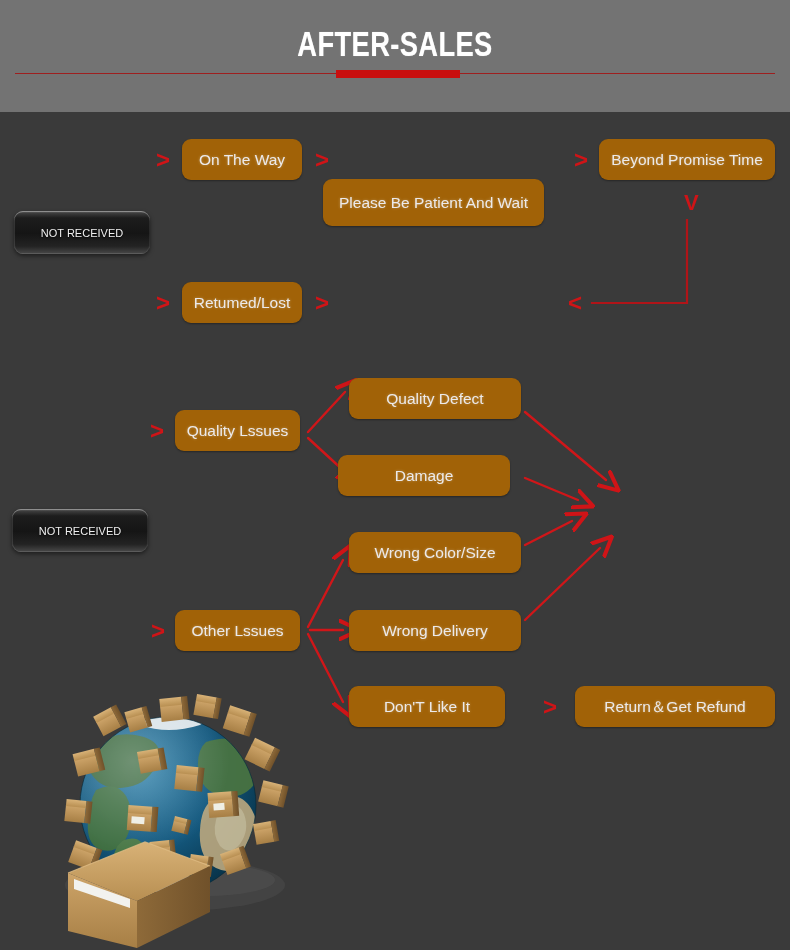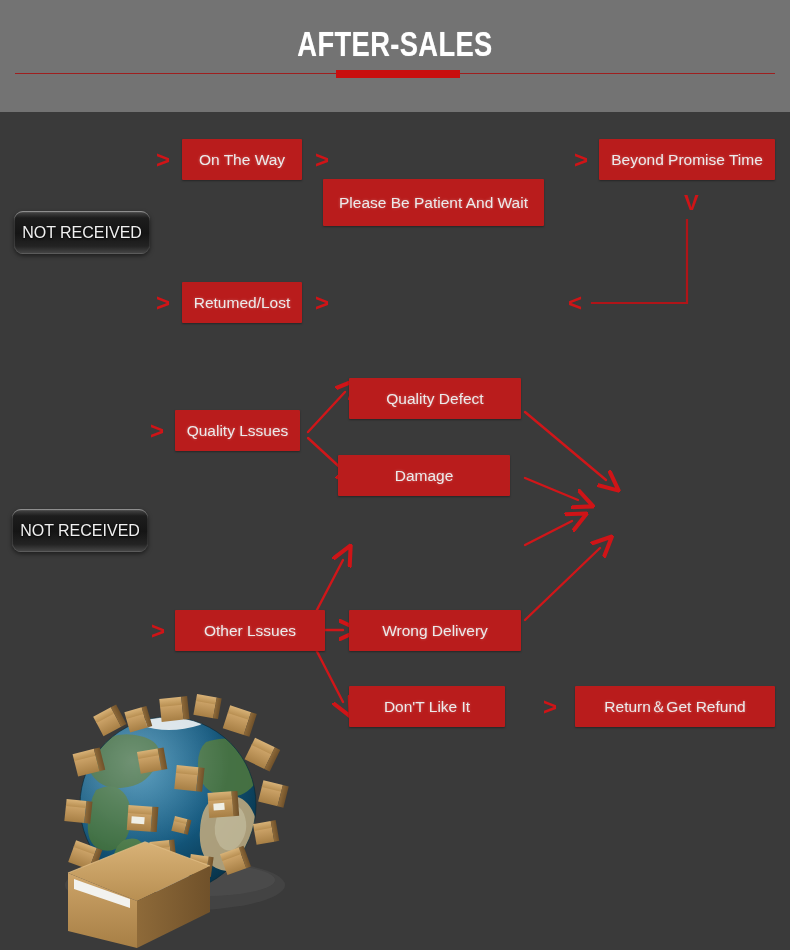--- a/index.html
+++ b/index.html
@@ -50,22 +50,22 @@
   #header-accent {
     position: absolute;
     left: 336px; top: 70px;
     width: 124px; height: 8px;
     background: #c90f0f;
   }
 
   
   .node {
     position: absolute;
-    background: #b91c1c;
-    border-radius: 1px;
+    background: #a16207;
+    border-radius: 9px;
     color: #eceaea;
     font-size: 15.5px;
     display: flex;
     align-items: center;
     justify-content: center;
     text-align: center;
     text-shadow: 0 0 3px rgba(255,255,255,0.35);
     box-shadow: 0 1px 2px rgba(0,0,0,0.35);
     box-sizing: border-box;
     padding: 0 6px;
@@ -73,21 +73,21 @@
     white-space: nowrap;
   }
 
   
   .glossy {
     position: absolute;
     border-radius: 9px;
     background: linear-gradient(180deg, #6e6e6e 0%, #3d3d3d 5%, #1d1d1d 16%,
                                 #151515 52%, #232323 82%, #434343 97%, #6a6a6a 100%);
     color: #f0f0f0;
-    font-size: 16px;
+    font-size: 11px;
     display: flex;
     align-items: center;
     justify-content: center;
     text-align: center;
     text-shadow: 0 1px 2px rgba(0,0,0,0.9);
     box-shadow: 0 2px 4px rgba(0,0,0,0.5),
                 inset 0 1px 0 rgba(255,255,255,0.28),
                 inset 1px 0 0 rgba(255,255,255,0.12),
                 inset -1px 0 0 rgba(255,255,255,0.08);
     box-sizing: border-box;
@@ -364,24 +364,27 @@
   <div class="node" style="left:349px; top:378px; width:172px; height:41px;">
     <span>Quality Defect</span>
   </div>
 
   <div class="node" style="left:338px; top:455px; width:172px; height:41px;">
     <span>Damage</span>
   </div>
 
 
   <div class="chev" style="left:151px; top:619px;">&gt;</div>
-  <div class="node" style="left:175px; top:610px; width:150px; height:41px;">
+  <div class="node" style="left:175px; top:610px; width:125px; height:41px;">
     <span>Other Lssues</span>
   </div>
 
+  <div class="node" style="left:349px; top:532px; width:172px; height:41px;">
+    <span>Wrong Color/Size</span>
+  </div>
 
   <div class="node" style="left:349px; top:610px; width:172px; height:41px;">
     <span>Wrong Delivery</span>
   </div>
 
   <div class="node" style="left:349px; top:686px; width:156px; height:41px;">
     <span>Don'T Like It</span>
   </div>
 
   <div class="chev" style="left:543px; top:695px;">&gt;</div>

